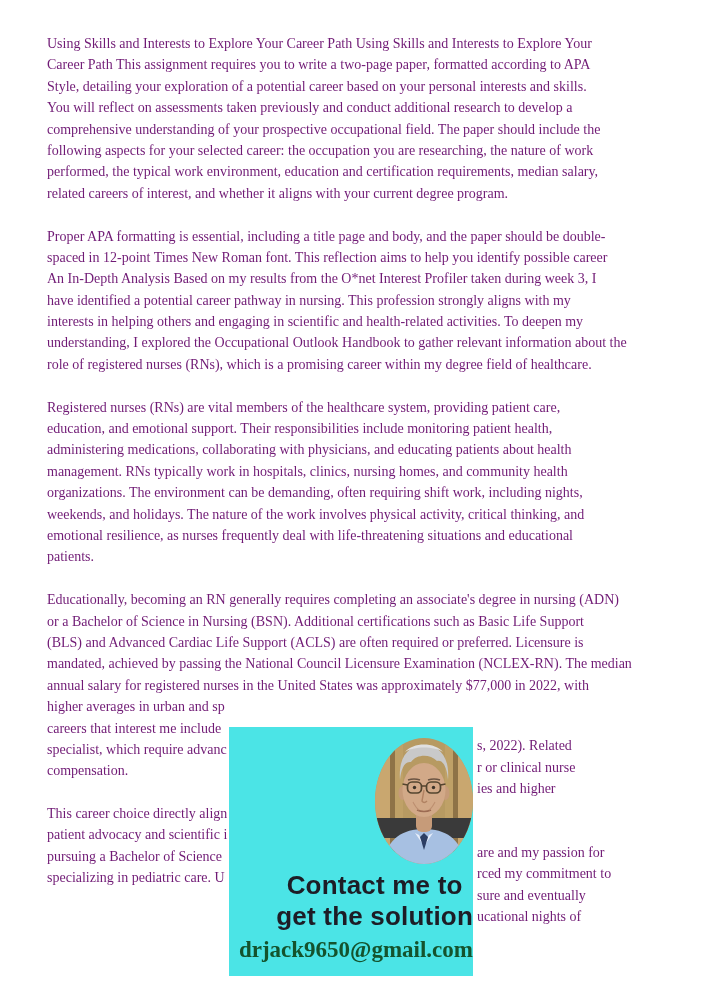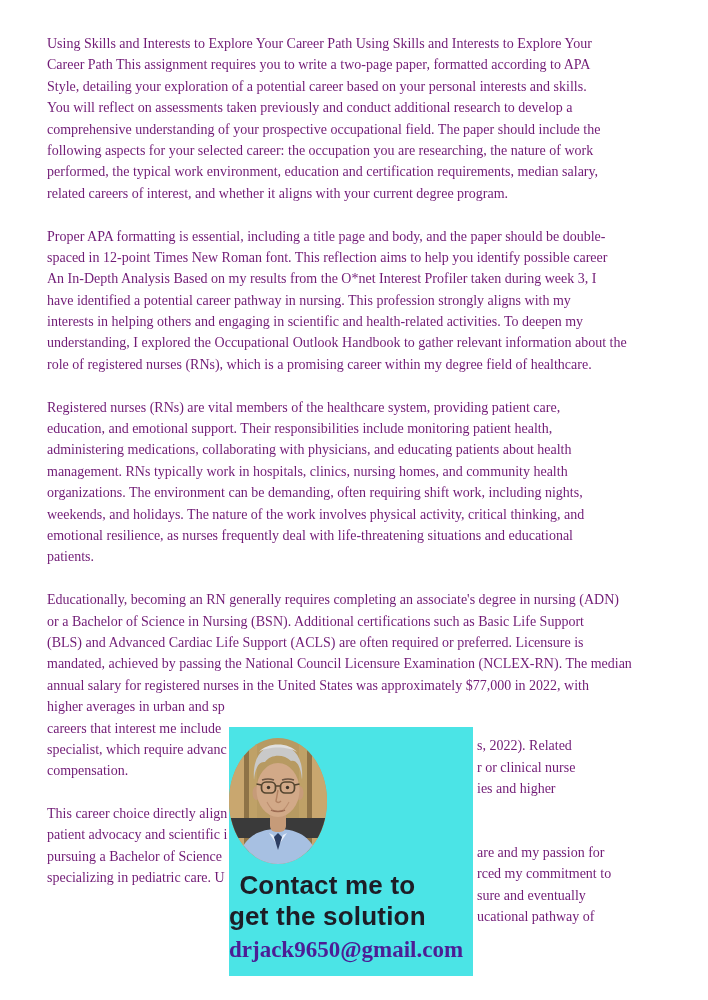--- a/index.html
+++ b/index.html
@@ -22,21 +22,21 @@
   .para { margin:0 0 21.4px 0; }
   .line { position:relative; white-space:nowrap; height:21.4px; }
   .frag-right { position:absolute; left:430px; top:0;margin-top:39px; }
   .promo {
     position:absolute;
     left:229px; top:727px;
     width:244px; height:249px;
     z-index:10;
     display:flex;
     flex-direction:column;
-    align-items:flex-start;
+    align-items:flex-end;
   }
   .photo-wrap { margin-top:11px; width:98px; height:126px; }
   .promo-heading {
     margin-top:6px;
     font-family:"Liberation Sans", sans-serif;
     font-weight:800;
     font-size:26px;
     line-height:31px;
     text-align:center;
     letter-spacing:0.2px;
@@ -93,21 +93,21 @@
         <div class="line">annual salary for registered nurses in the United States was approximately $77,000 in 2022, with</div>
         <div class="line"><span class="frag-left">higher averages in urban and sp</span><span class="frag-right">s, 2022). Related</span></div>
         <div class="line"><span class="frag-left">careers that interest me include</span><span class="frag-right">r or clinical nurse</span></div>
         <div class="line"><span class="frag-left">specialist, which require advanc</span><span class="frag-right">ies and higher</span></div>
         <div class="line">compensation.</div>
       </div>
       <div class="para">
         <div class="line"><span class="frag-left">This career choice directly align</span><span class="frag-right">are and my passion for</span></div>
         <div class="line"><span class="frag-left">patient advocacy and scientific i</span><span class="frag-right">rced my commitment to</span></div>
         <div class="line"><span class="frag-left">pursuing a Bachelor of Science</span><span class="frag-right">sure and eventually</span></div>
-        <div class="line"><span class="frag-left">specializing in pediatric care. U</span><span class="frag-right">ucational pathway of</span></div>
+        <div class="line"><span class="frag-left">specializing in pediatric care. U</span><span class="frag-right">ucational nights of</span></div>
       </div>
     </div>
 
   <div class="promo" style="background: rgb(75, 228, 230);">
     <div class="photo-wrap">
       <svg viewBox="0 0 98 126" width="98" height="126">
         <defs>
           <clipPath id="ovalClip">
               <ellipse cx="49" cy="63" rx="49" ry="63"></ellipse>
             </clipPath>
@@ -142,16 +142,16 @@
           <path d="M49,52 L47,63 Q49,66 52,63" stroke="#b18262" stroke-width="1.4" fill="none"></path>
           <path d="M42,72 Q49,75 56,72" stroke="#9c6b52" stroke-width="1.6" fill="none"></path>
           <path d="M38,64 Q41,70 44,72 M60,64 Q57,70 54,72" stroke="#bd8f70" stroke-width="1.1" fill="none"></path>
         </g>
       </svg>
     </div>
     <div class="promo-heading" style="color: rgb(29, 29, 38);">
       <div>Contact me to</div>
       <div>get the solution</div>
     </div>
-    <div class="promo-email" style="color: #4c1d95;">drjack9650@gmail.com</div>
+    <div class="promo-email" style="color: #14532d;">drjack9650@gmail.com</div>
   </div>
 
 </div>
 
 </body></html>

